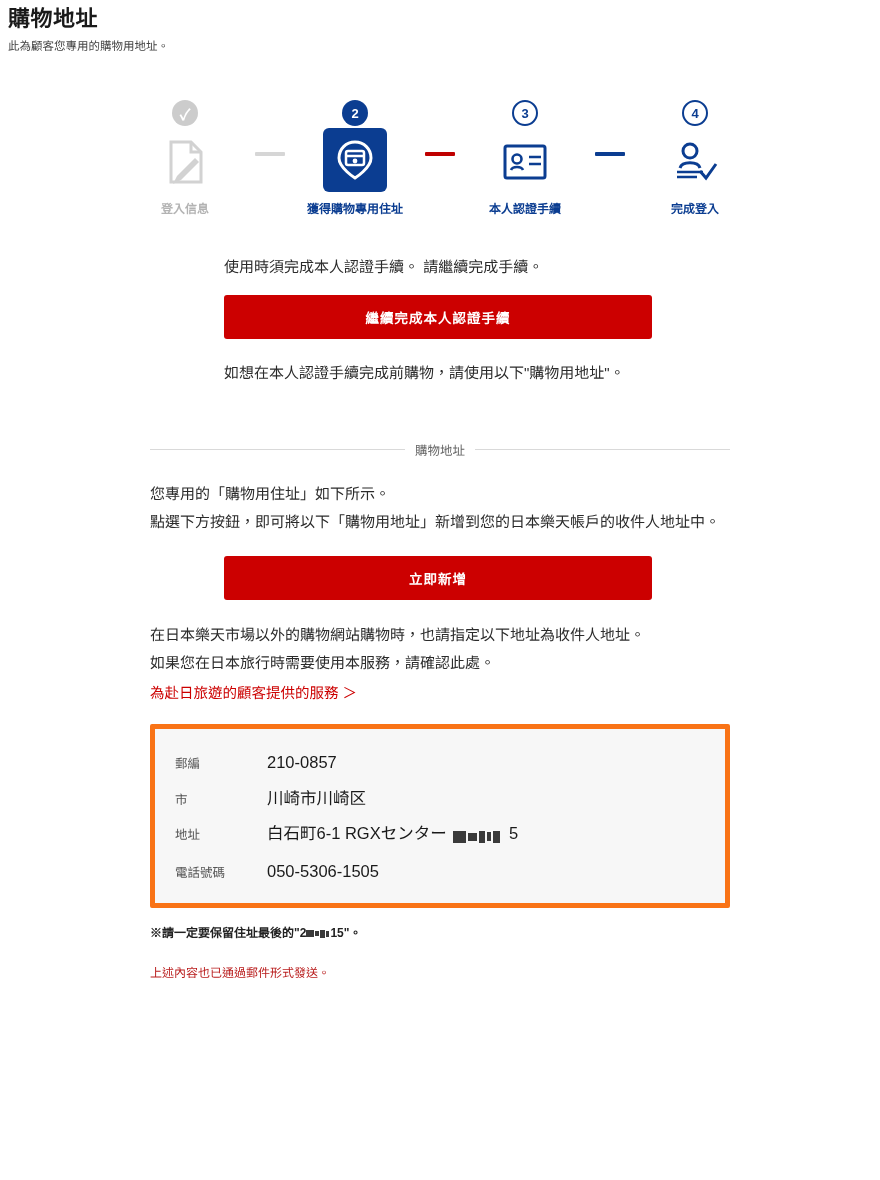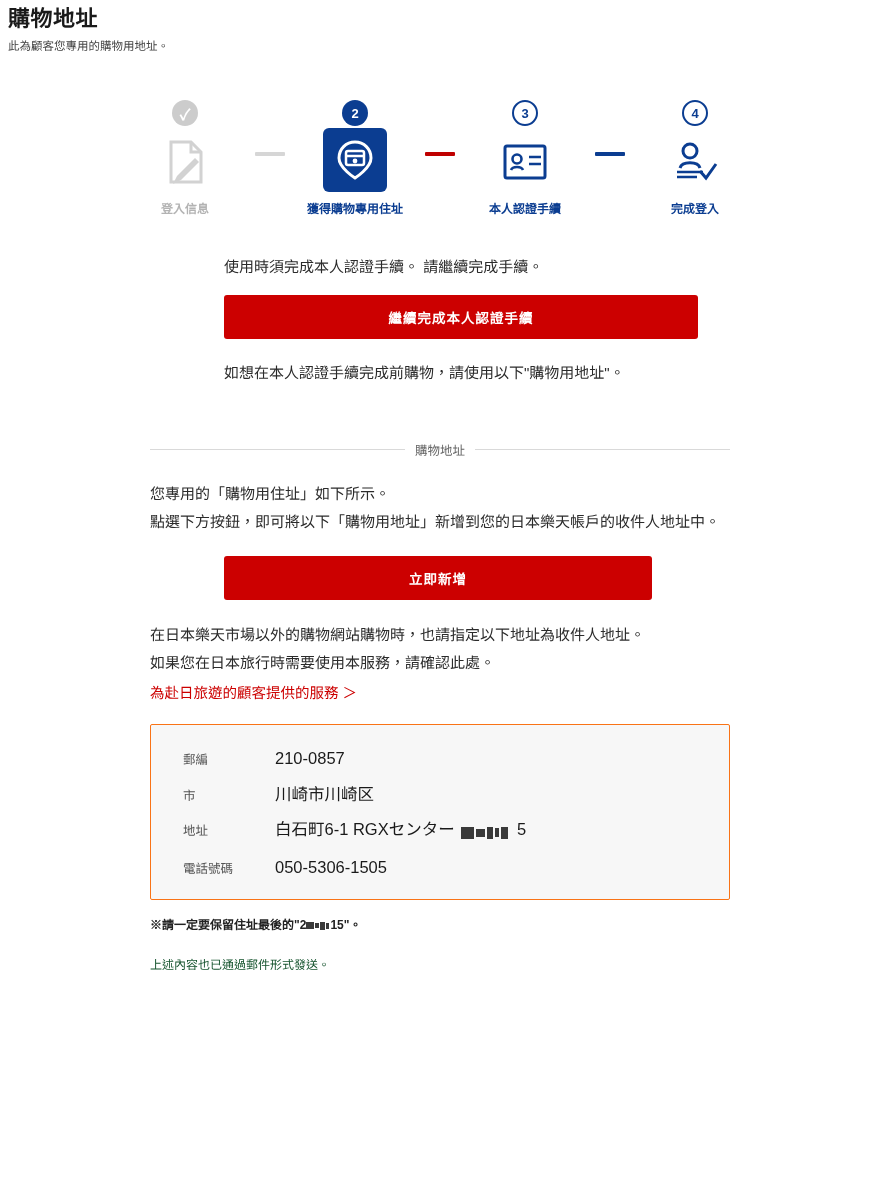--- a/index.html
+++ b/index.html
@@ -125,21 +125,21 @@
   }
   .lead-text {
     margin-top: 38px;
     font-size: 15px;
     color: #2b2b2b;
     line-height: 1.6;
     padding-left: 74px;
   }
   .cta-button {
     display: block;
-    width: 474px;
+    width: 428px;
     margin: 16px 0 0 74px;
     background: #cc0000;
     color: #ffffff;
     border: none;
     border-radius: 3px;
     font-size: 13.5px;
     font-weight: bold;
     letter-spacing: 1px;
     padding: 12px 15px;
     cursor: pointer;
@@ -203,24 +203,24 @@
     margin-top: 6px;
     font-size: 14.5px;
     color: #cc0000;
     text-decoration: none;
     cursor: pointer;
   }
 
   
   .address-card {
     margin-top: 22px;
-    border: 1px solid #f97316;
+    border: 5px solid #f97316;
     background: #f7f7f7;
     border-radius: 2px;
-    padding: 16px 0 14px 12px;
+    padding: 16px 0 14px 0;
   }
   .addr-row {
     display: flex;
     align-items: baseline;
     padding: 7px 0 7px 20px;
   }
   .addr-label {
     width: 92px;
     font-size: 12.5px;
     color: #555555;
@@ -246,21 +246,21 @@
   .footnote {
     margin-top: 16px;
     font-size: 12px;
     font-weight: bold;
     color: #222222;
     line-height: 1.5;
   }
   .footnote-2 {
     margin-top: 22px;
     font-size: 12px;
-    color: #14532d;
+    color: #b91c1c;
     line-height: 1.5;
   }
   .mini-redact span {
     display: inline-block;
     background: #3a3a3a;
     margin-right: 1px;
     vertical-align: middle;
   }
 </style>
 </head>

